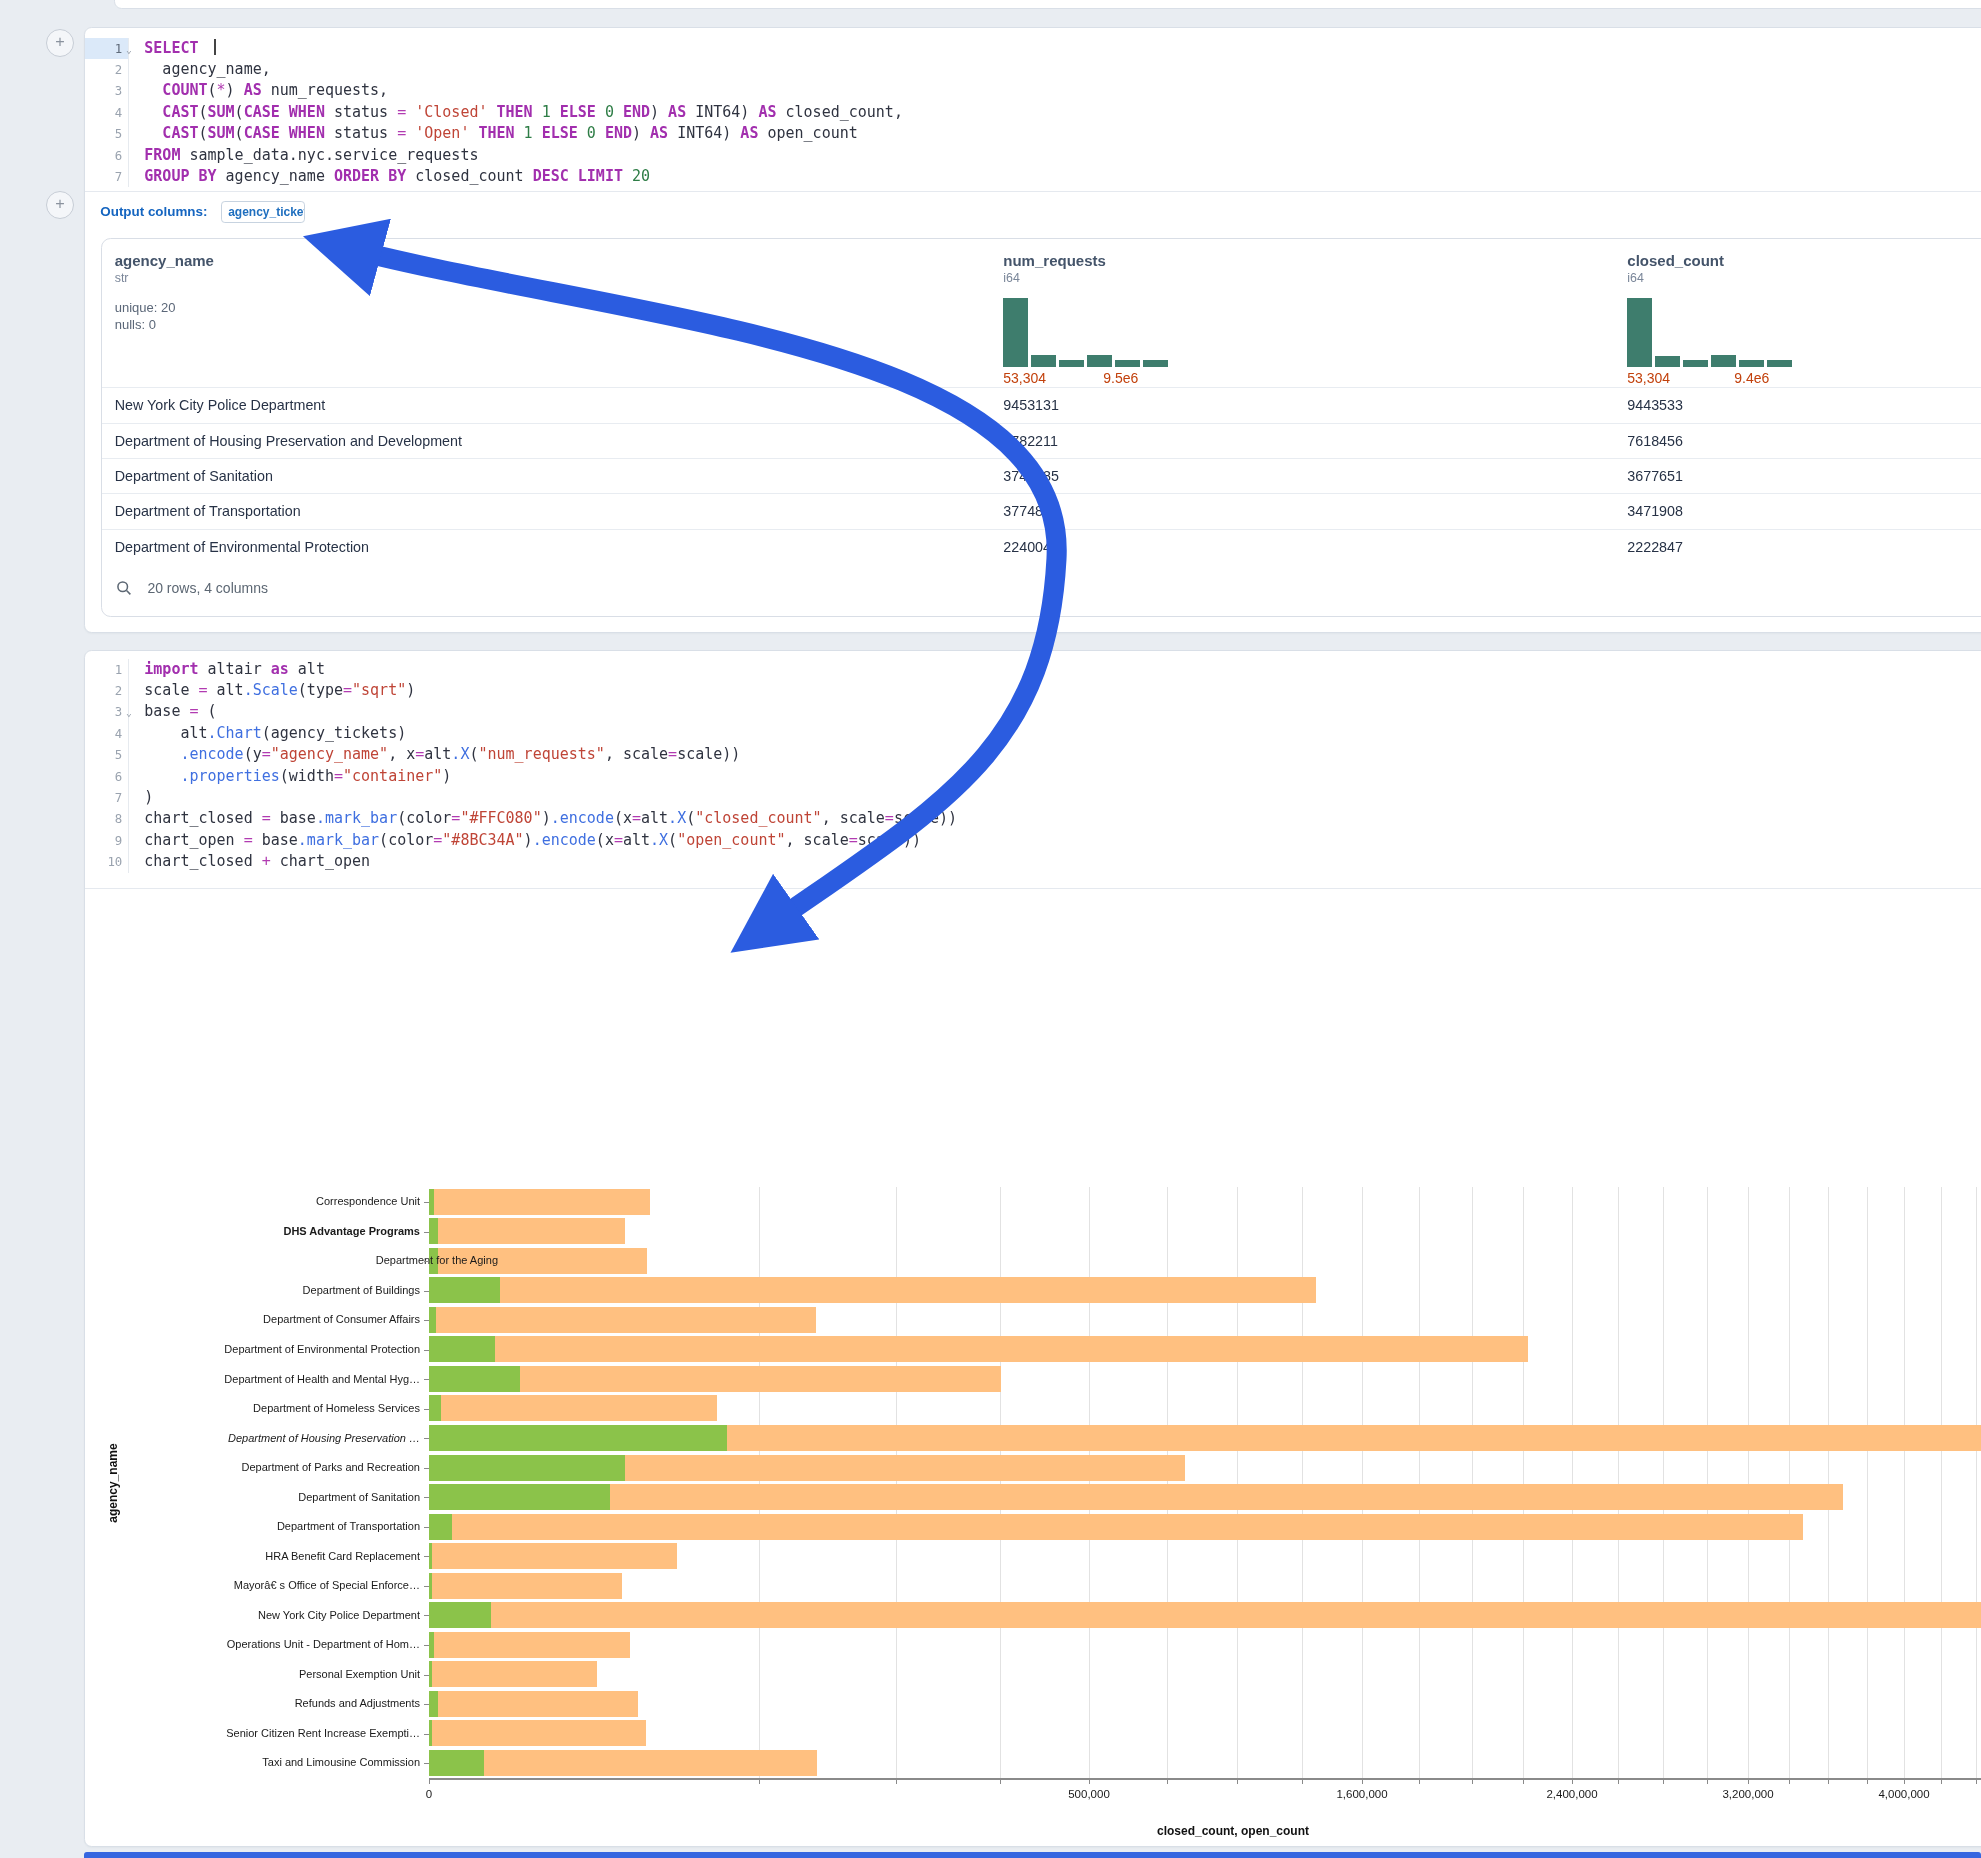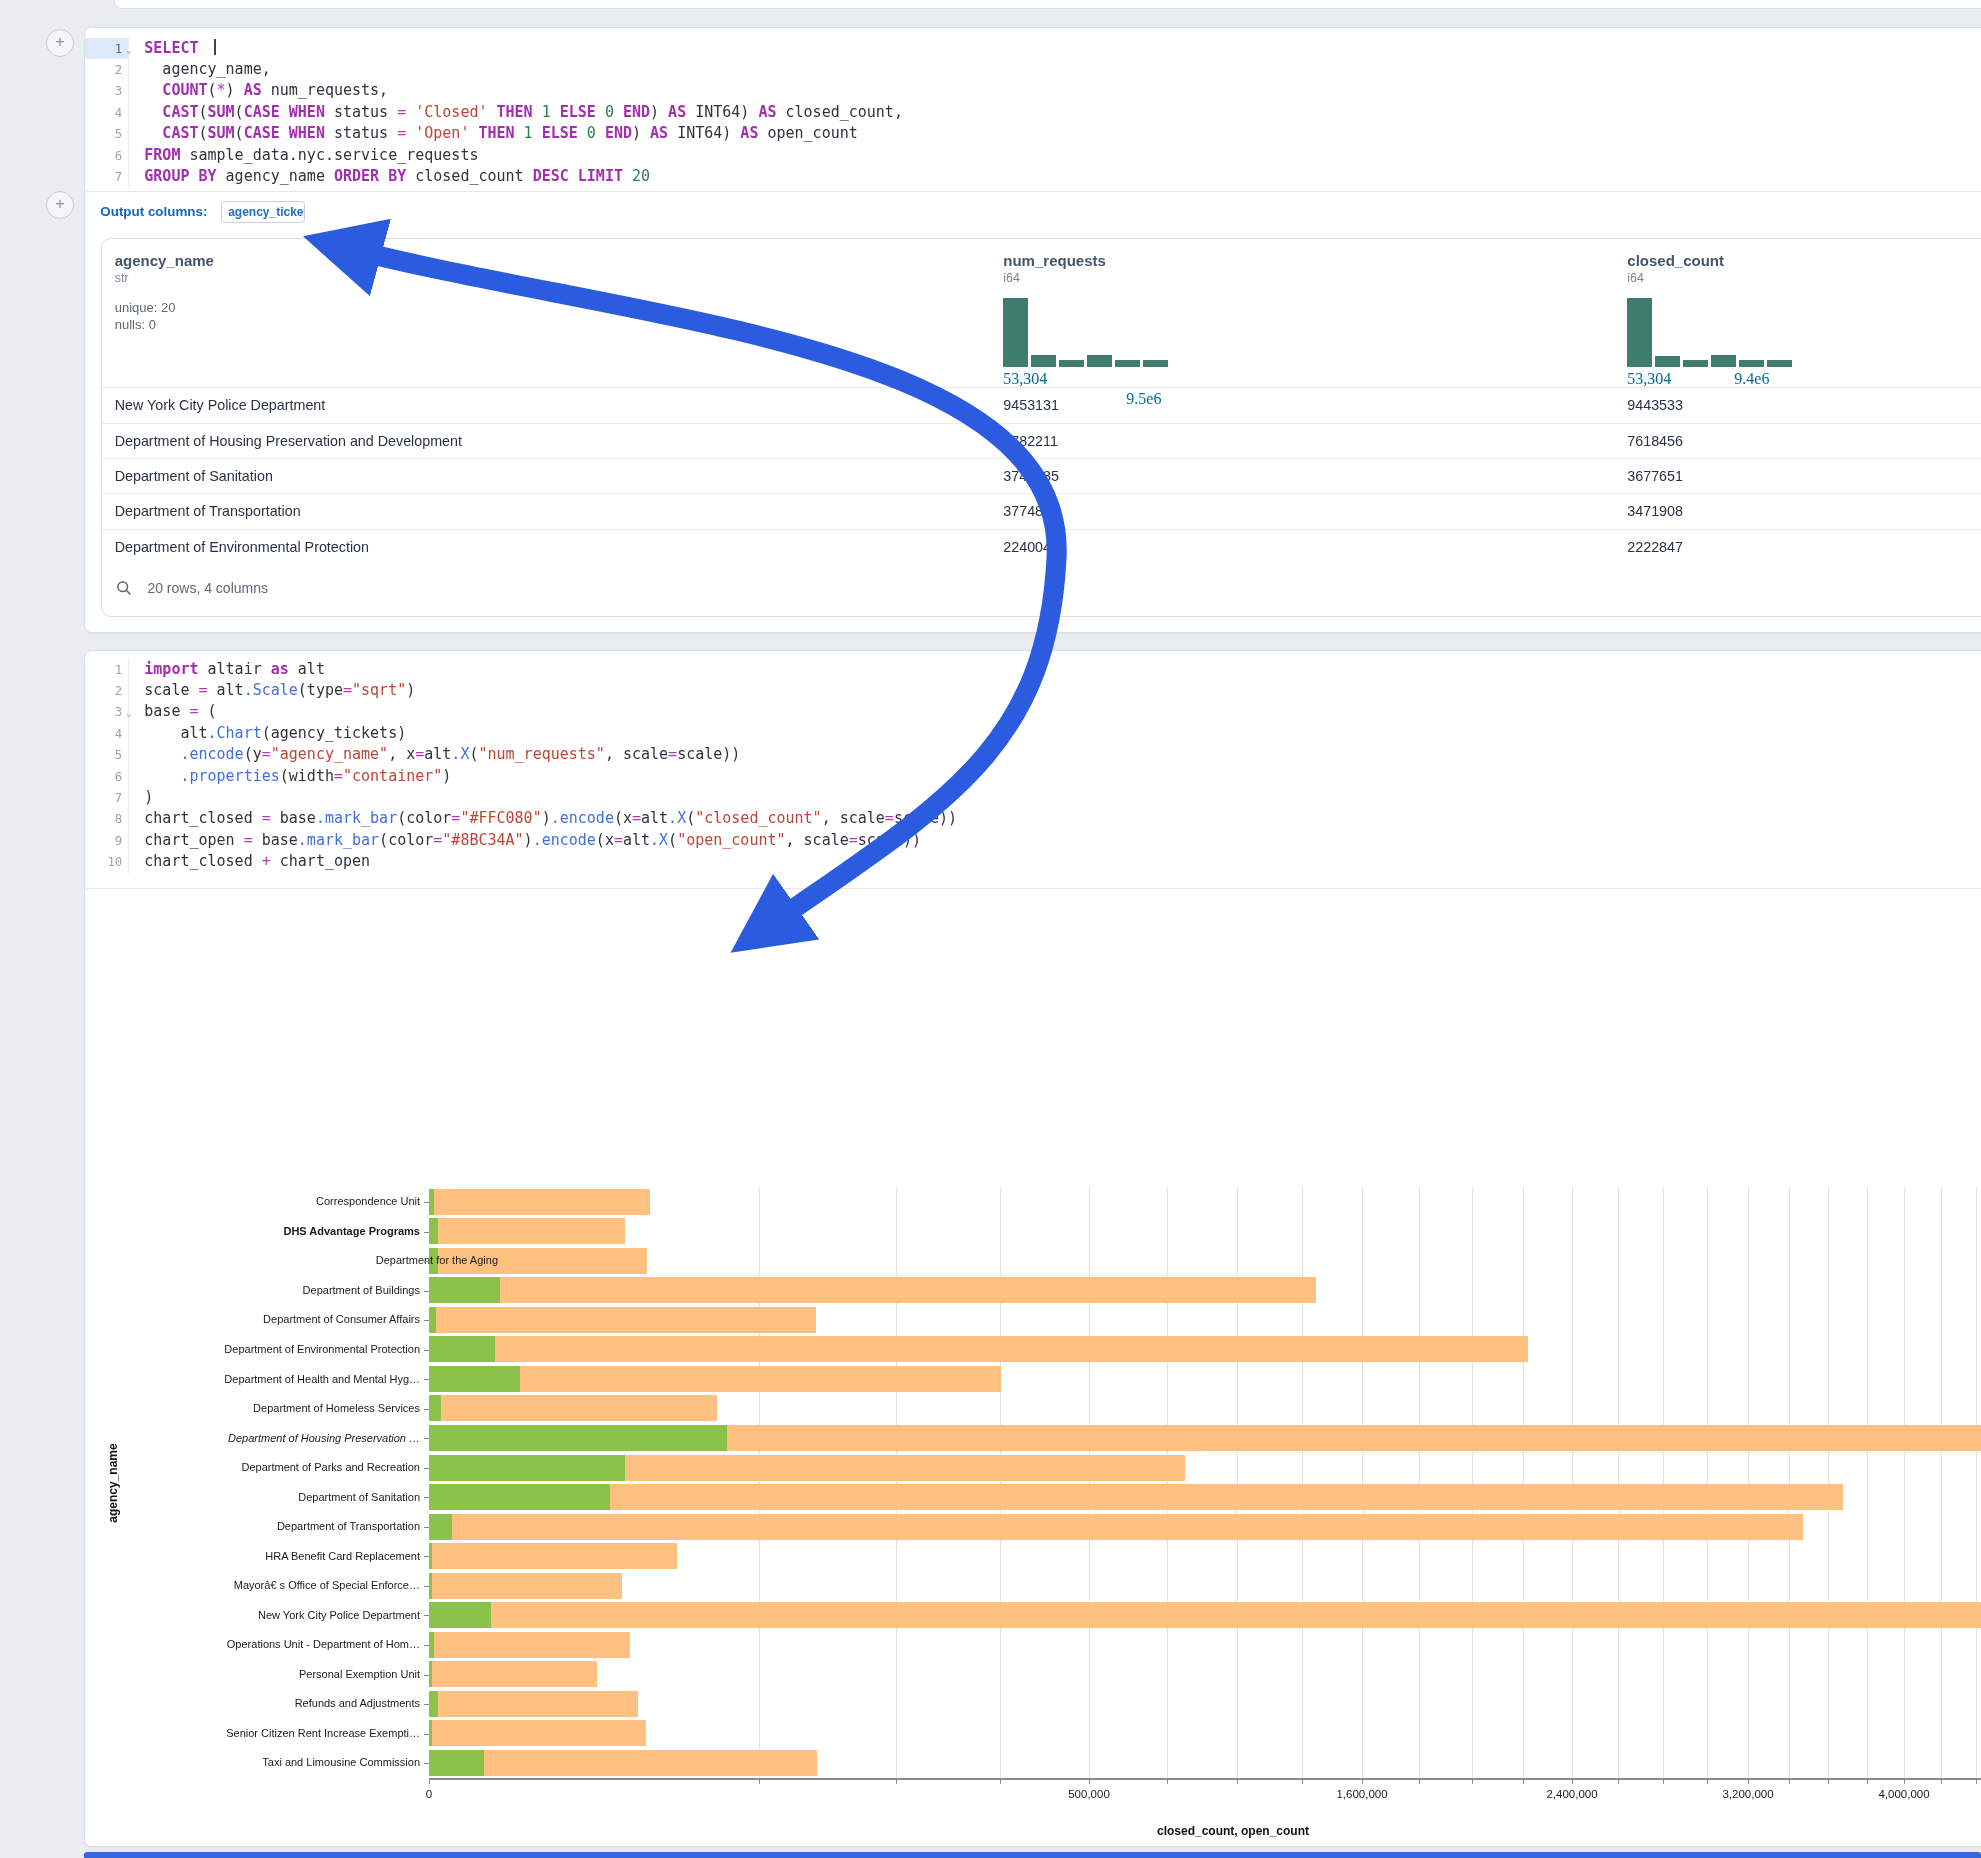--- a/index.html
+++ b/index.html
@@ -29,21 +29,21 @@
   .ovlabel{color:#1565c0;font-weight:bold;font-size:13.4px;}
   .ovbadge{display:inline-block;border:1px solid #c7d3e0;border-radius:3.8px;background:#fff;
            color:#1f6fbf;font-weight:bold;font-size:12px;padding:2.9px 5.7px;width:70px;overflow:hidden;
            white-space:nowrap;vertical-align:middle;}
   
   .colname{font-weight:bold;color:#44546a;font-size:15px;}
   .coltype{color:#7a8699;font-size:12.4px;margin-top:1.9px;}
   .colstat{color:#5b6778;font-size:13px;line-height:17px;}
   .hist{display:flex;align-items:flex-end;gap:2.9px;height:69px;}
   .hist div{width:25px;background:#3e7d6d;}
-  .histlbl{color:#0369a1;font-size:16px;margin-top:2.9px;position:relative;height:15.3px;font-family:Liberation Serif, serif;}
+  .histlbl{color:#c2410c;font-size:14px;margin-top:2.9px;position:relative;height:15.3px;}
   .trow{position:absolute;left:0;right:0;height:35px;border-top:1px solid #e8ecf1;}
   .trow span{position:absolute;top:8.6px;font-size:14.3px;color:#273246;white-space:nowrap;}
   .tfooter{position:absolute;color:#5c6773;font-size:14px;}
   
   .ylab{position:absolute;text-align:right;font-size:11px;color:#1a1a1a;white-space:nowrap;}
   .xlab{position:absolute;font-size:11.5px;color:#1a1a1a;transform:translateX(-50%);}
   .gridline{position:absolute;width:1px;background:#e2e2e2;}
   .tickmark{position:absolute;width:1px;height:5.7px;background:#8a8a8a;}
   .rowtick{position:absolute;width:4.8px;height:1px;background:#8a8a8a;}
   .bar{position:absolute;}
@@ -92,21 +92,21 @@
             <div class="colname">num_requests</div>
             <div class="coltype">i64</div>
             <div class="hist" style="margin-top: 12.4px;">
               <div style="height: 69px;"></div>
               <div style="height: 11.7px;"></div>
               <div style="height: 6.9px;"></div>
               <div style="height: 11.7px;"></div>
               <div style="height: 6.9px;"></div>
               <div style="height: 6.9px;"></div>
             </div>
-            <div class="histlbl" style="width: 163px;"><span>53,304</span><span style="position: absolute; left: 123px; top: 0px; margin-top: 20px;">9.5e6</span></div>
+            <div class="histlbl" style="width: 163px;"><span>53,304</span><span style="position: absolute; left: 100px; top: 0px;">9.5e6</span></div>
           </div>
           <div style="position: absolute; top: 13.4px; left: 1525px;">
             <div class="colname">closed_count</div>
             <div class="coltype">i64</div>
             <div class="hist" style="margin-top: 12.4px;">
               <div style="height: 69px;"></div>
               <div style="height: 11px;"></div>
               <div style="height: 6.9px;"></div>
               <div style="height: 11.7px;"></div>
               <div style="height: 6.9px;"></div>

